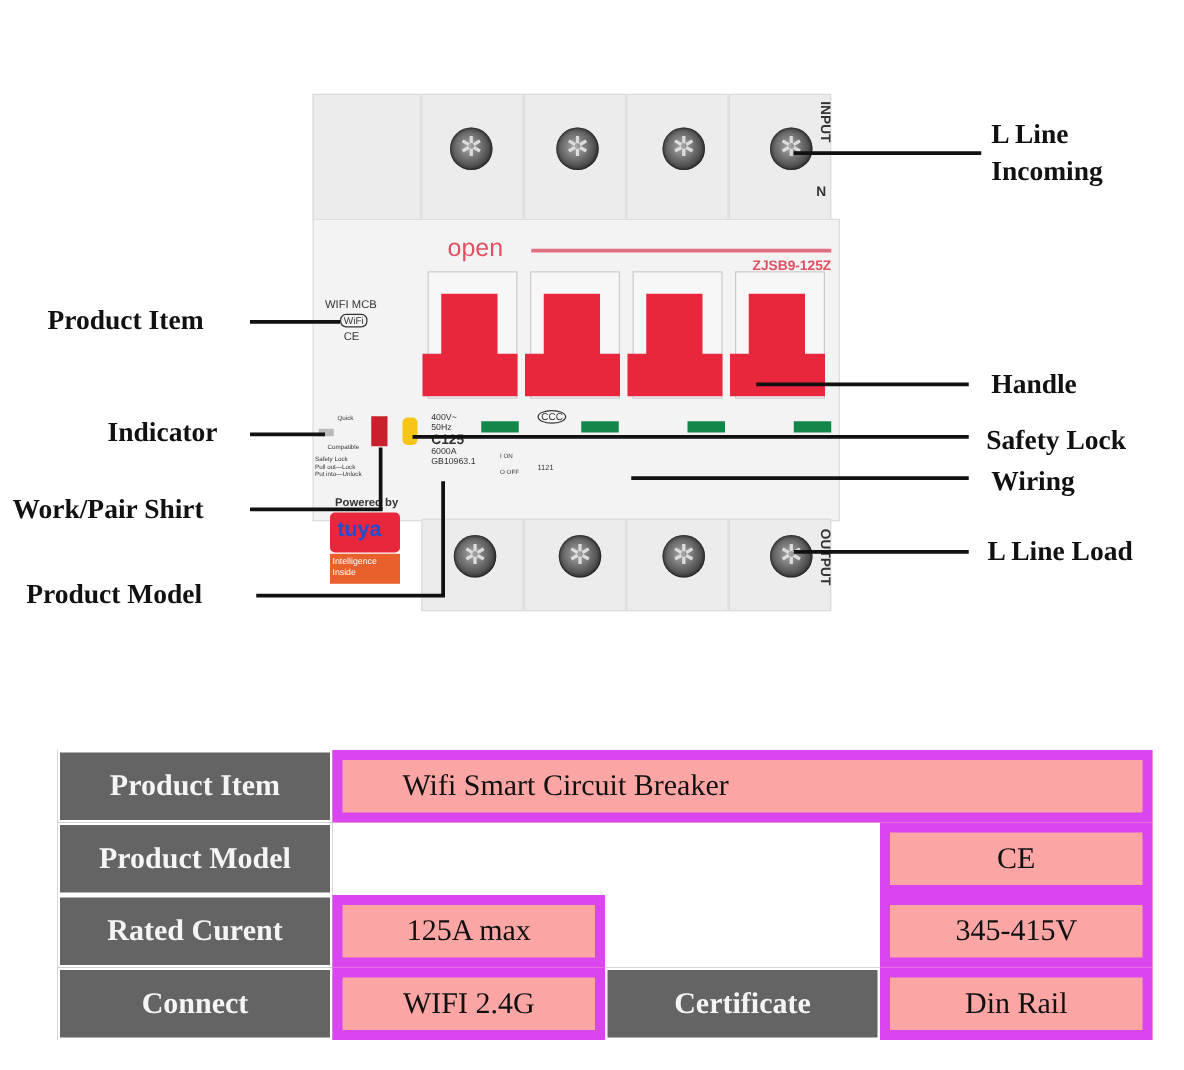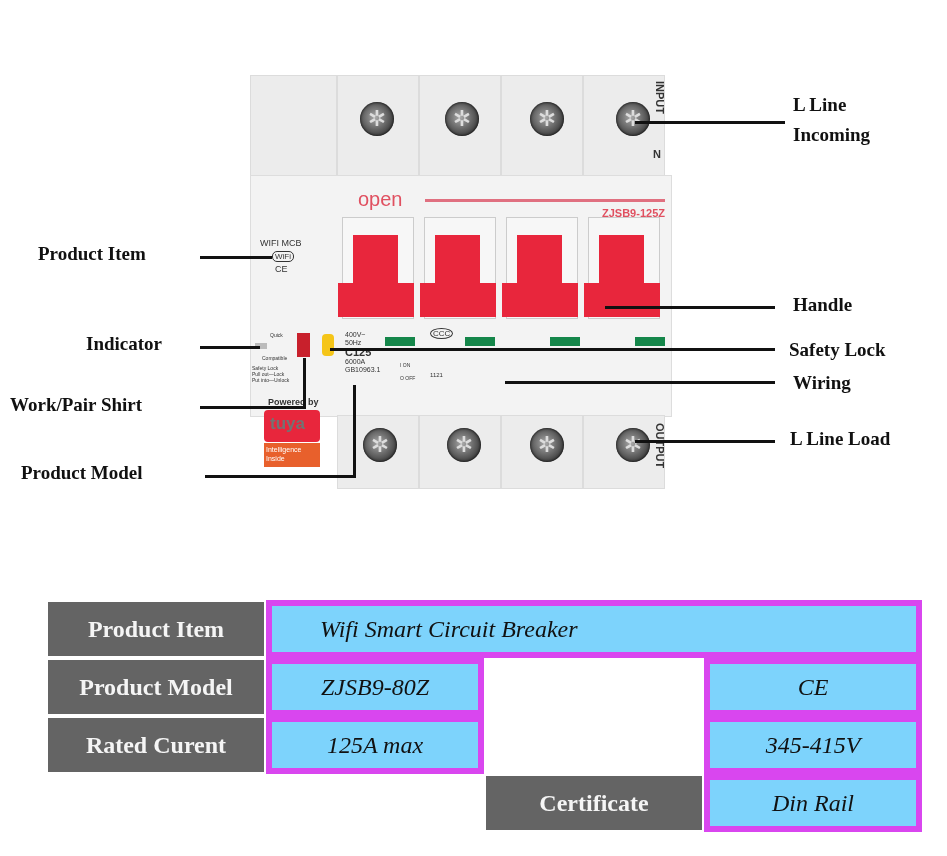--- a/index.html
+++ b/index.html
@@ -1,36 +1,36 @@
 <!DOCTYPE html>
 <html><head>
 <meta charset="utf-8">
 <style>
   html,body{margin:0;padding:0;background:#fff;}
   body{width:947px;height:856px;position:relative;overflow:hidden;font-family:"Liberation Serif",serif;}
   .abs{position:absolute;}
-  .callout{position:absolute;font-family:"Liberation Serif",serif;font-weight:bold;font-size:19px;color:#111;white-space:nowrap;}
+  .callout{position:absolute;font-family:"Liberation Serif",serif;font-weight:bold;font-size:22px;color:#111;white-space:nowrap;}
   .line{position:absolute;background:#111;}
   
   .dev{position:absolute;left:250px;top:75px;width:420px;height:415px;}
   .top-block{position:absolute;background:#ececec;border:1px solid #dcdcdc;}
   .screw{position:absolute;width:34px;height:34px;border-radius:50%;
     background:radial-gradient(circle at 45% 45%,#aaa 0%,#666 45%,#333 80%,#222 100%);
     box-shadow:inset 0 0 3px #000;}
   .screw::after{content:"✲";position:absolute;left:0;top:0;width:34px;height:34px;line-height:34px;text-align:center;color:#ddd;font-size:22px;font-family:"DejaVu Sans",sans-serif;}
   .mid{position:absolute;background:#f3f3f3;border:1px solid #ddd;}
   .handle{position:absolute;background:#e8263c;}
   .handle-slot{position:absolute;background:#f7f7f7;border:1px solid #ccc;}
   .green{position:absolute;width:30px;height:9px;background:#15864a;}
   .tiny{font-family:"Liberation Sans",sans-serif;color:#333;position:absolute;white-space:nowrap;}
   
   .tbl{position:absolute;left:46px;top:600px;width:876px;height:232px;}
   .cell{position:absolute;display:flex;align-items:center;font-family:"Liberation Serif",serif;font-size:24px;box-sizing:border-box;}
   .hd{background:#646464;color:#f5f5f5;font-weight:bold;justify-content:center;border:2px solid #fff;}
-  .val{background:#7dd3fc;color:#111;border:6px solid #d946ef;justify-content:center;font-style:italic;}
+  .val{background:#fca5a5;color:#111;border:8px solid #d946ef;justify-content:center;}
 </style>
 </head>
 <body>
 
 <div class="dev">
 
   <div class="top-block" style="left:0;top:0;width:85px;height:100px;"></div>
   <div class="top-block" style="left:87px;top:0;width:80px;height:100px;"></div>
   <div class="top-block" style="left:169px;top:0;width:80px;height:100px;"></div>
   <div class="top-block" style="left:251px;top:0;width:80px;height:100px;"></div>
@@ -85,21 +85,21 @@
     <div>6000A</div>
     <div>GB10963.1</div>
   </div>
   <div class="tiny" style="left:150px;top:287px;font-size:5px;">I ON</div>
   <div class="tiny" style="left:150px;top:300px;font-size:5px;">O OFF</div>
   <div class="tiny" style="left:180px;top:253px;font-size:8px;border:1px solid #333;border-radius:50%;padding:0 2px;">CCC</div>
   <div class="tiny" style="left:180px;top:297px;font-size:6px;">1121</div>
 
   <div class="tiny" style="left:18px;top:322px;font-size:9px;font-weight:bold;">Powered by</div>
   <div class="abs" style="left:14px;top:335px;width:56px;height:32px;background:#e8263c;border-radius:4px;"></div>
-  <div class="tiny" style="left:20px;top:339px;font-size:17px;font-weight:bold;color:#737373;">tuya</div>
+  <div class="tiny" style="left:20px;top:339px;font-size:17px;font-weight:bold;color:#1d4ed8;">tuya</div>
   <div class="abs" style="left:14px;top:368px;width:56px;height:24px;background:#e8602c;"></div>
   <div class="tiny" style="left:16px;top:370px;font-size:7px;color:#fff;line-height:9px;">
     <div>Intelligence</div>
     <div>Inside</div>
   </div>
 
   <div class="top-block" style="left:87px;top:340px;width:80px;height:72px;"></div>
   <div class="top-block" style="left:169px;top:340px;width:80px;height:72px;"></div>
   <div class="top-block" style="left:251px;top:340px;width:80px;height:72px;"></div>
   <div class="top-block" style="left:333px;top:340px;width:80px;height:72px;"></div>
@@ -131,22 +131,23 @@
 <div class="callout" style="left:793px;top:372px;">Wiring</div>
 <div class="callout" style="left:10px;top:394px;">Work/Pair Shirt</div>
 <div class="callout" style="left:790px;top:428px;">L Line Load</div>
 <div class="callout" style="left:21px;top:462px;">Product Model</div>
 
 <div class="tbl">
   <div class="cell hd" style="left:0;top:0;width:220px;height:58px;">Product Item</div>
   <div class="cell val" style="left:220px;top:0;width:656px;height:58px;justify-content:flex-start;padding-left:48px;">Wifi Smart Circuit Breaker</div>
 
   <div class="cell hd" style="left:0;top:58px;width:220px;height:58px;">Product Model</div>
-  <div class="cell val" style="left:220px;top:58px;width:218px;height:58px;">ZJSB9-80Z</div>
   <div class="cell val" style="left:658px;top:58px;width:218px;height:58px;">CE</div>
 
   <div class="cell hd" style="left:0;top:116px;width:220px;height:58px;">Rated Curent</div>
   <div class="cell val" style="left:220px;top:116px;width:218px;height:58px;">125A max</div>
   <div class="cell val" style="left:658px;top:116px;width:218px;height:58px;">345-415V</div>
 
+  <div class="cell hd" style="left:0;top:174px;width:220px;height:58px;">Connect</div>
+  <div class="cell val" style="left:220px;top:174px;width:218px;height:58px;">WIFI 2.4G</div>
   <div class="cell hd" style="left:438px;top:174px;width:220px;height:58px;">Certificate</div>
   <div class="cell val" style="left:658px;top:174px;width:218px;height:58px;">Din Rail</div>
 </div>
 
 </body></html>

